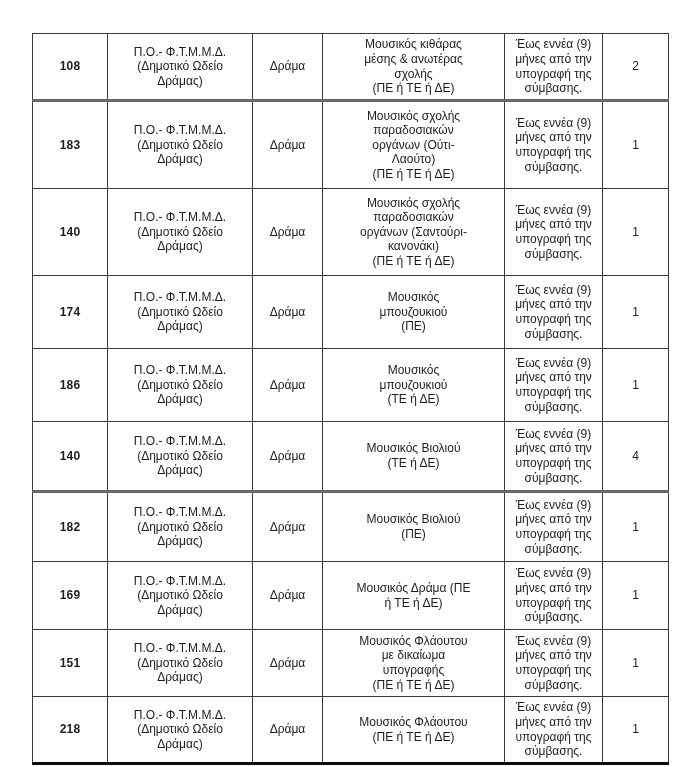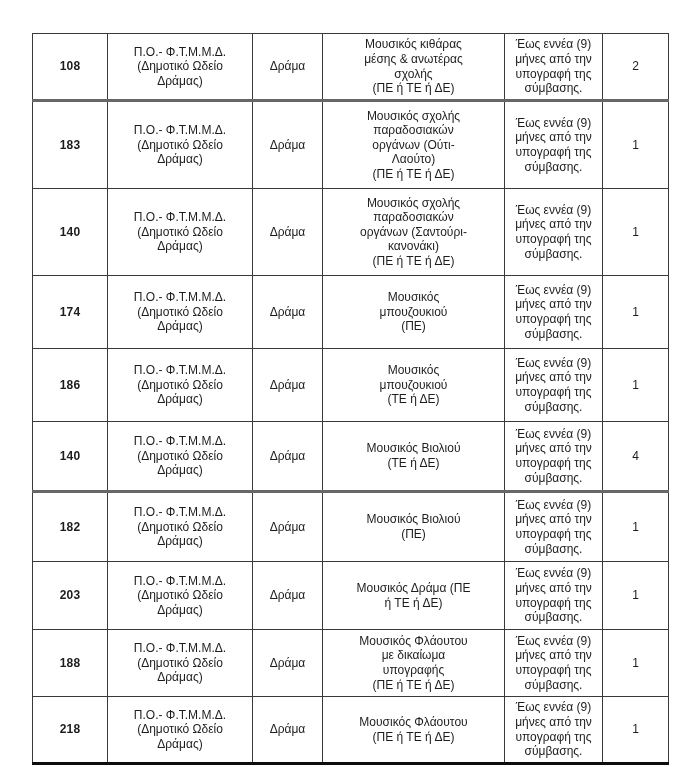--- a/index.html
+++ b/index.html
@@ -165,35 +165,35 @@
         <td>Δράμα</td>
         <td>Μουσικός Βιολιού
 (ΠΕ)</td>
         <td>Έως εννέα (9)
 μήνες από την
 υπογραφή της
 σύμβασης.</td>
         <td class="count-cell">1</td>
       </tr>
       <tr style="height:68px">
-        <td class="num-cell">203</td>
+        <td class="num-cell">169</td>
         <td>Π.Ο.- Φ.Τ.Μ.Μ.Δ.
 (Δημοτικό Ωδείο
 Δράμας)</td>
         <td>Δράμα</td>
         <td>Μουσικός Δράμα (ΠΕ
 ή ΤΕ ή ΔΕ)</td>
         <td>Έως εννέα (9)
 μήνες από την
 υπογραφή της
 σύμβασης.</td>
         <td class="count-cell">1</td>
       </tr>
       <tr style="height:67px">
-        <td class="num-cell">188</td>
+        <td class="num-cell">151</td>
         <td>Π.Ο.- Φ.Τ.Μ.Μ.Δ.
 (Δημοτικό Ωδείο
 Δράμας)</td>
         <td>Δράμα</td>
         <td>Μουσικός Φλάουτου
 με δικαίωμα
 υπογραφής
 (ΠΕ ή ΤΕ ή ΔΕ)</td>
         <td>Έως εννέα (9)
 μήνες από την

